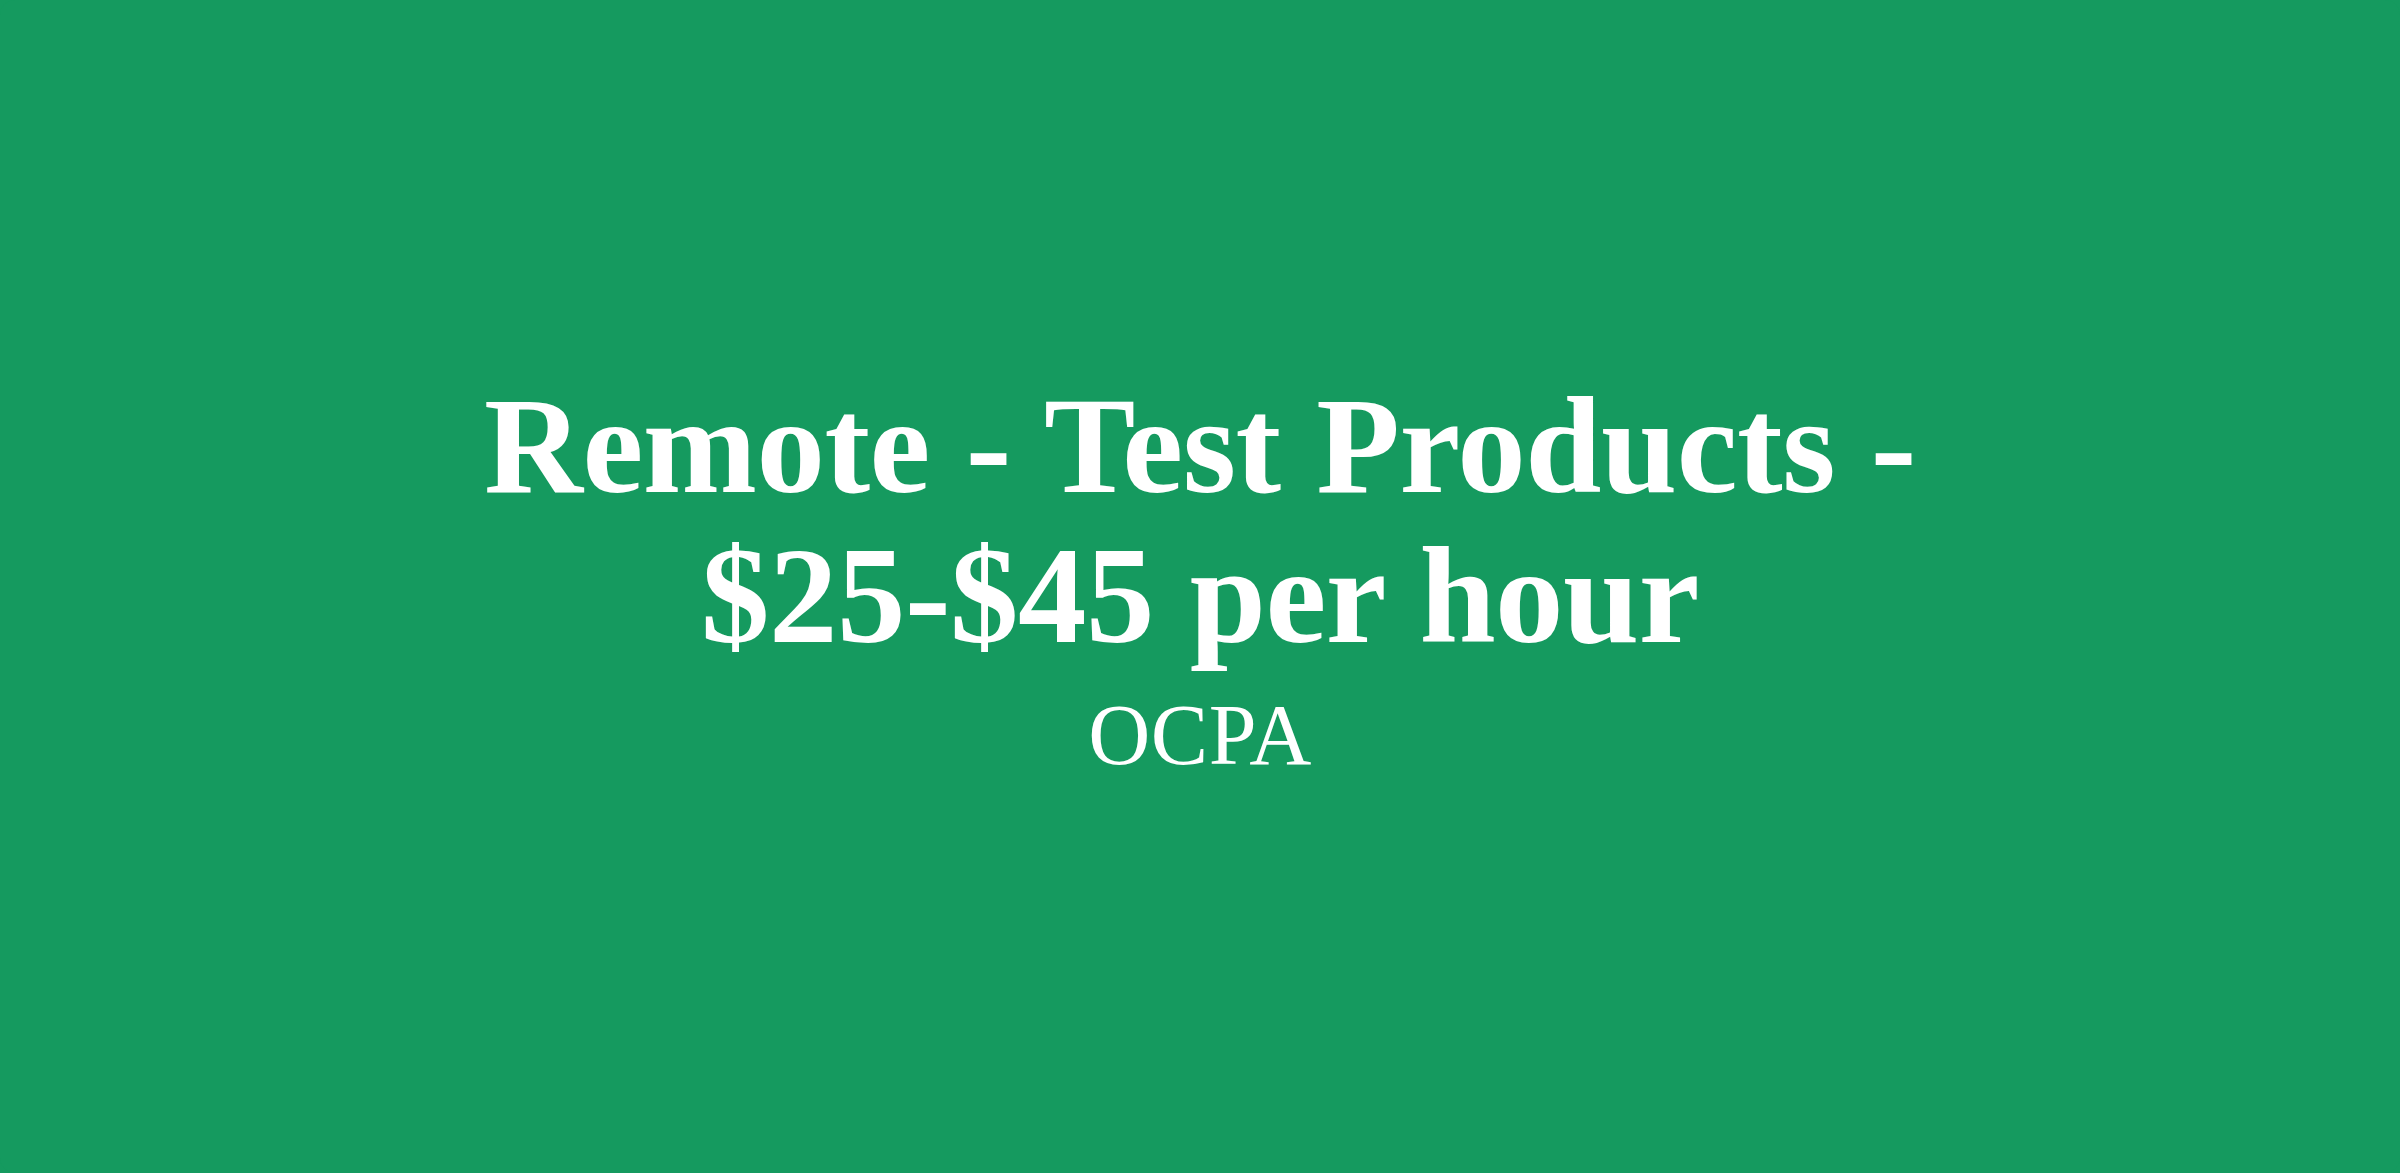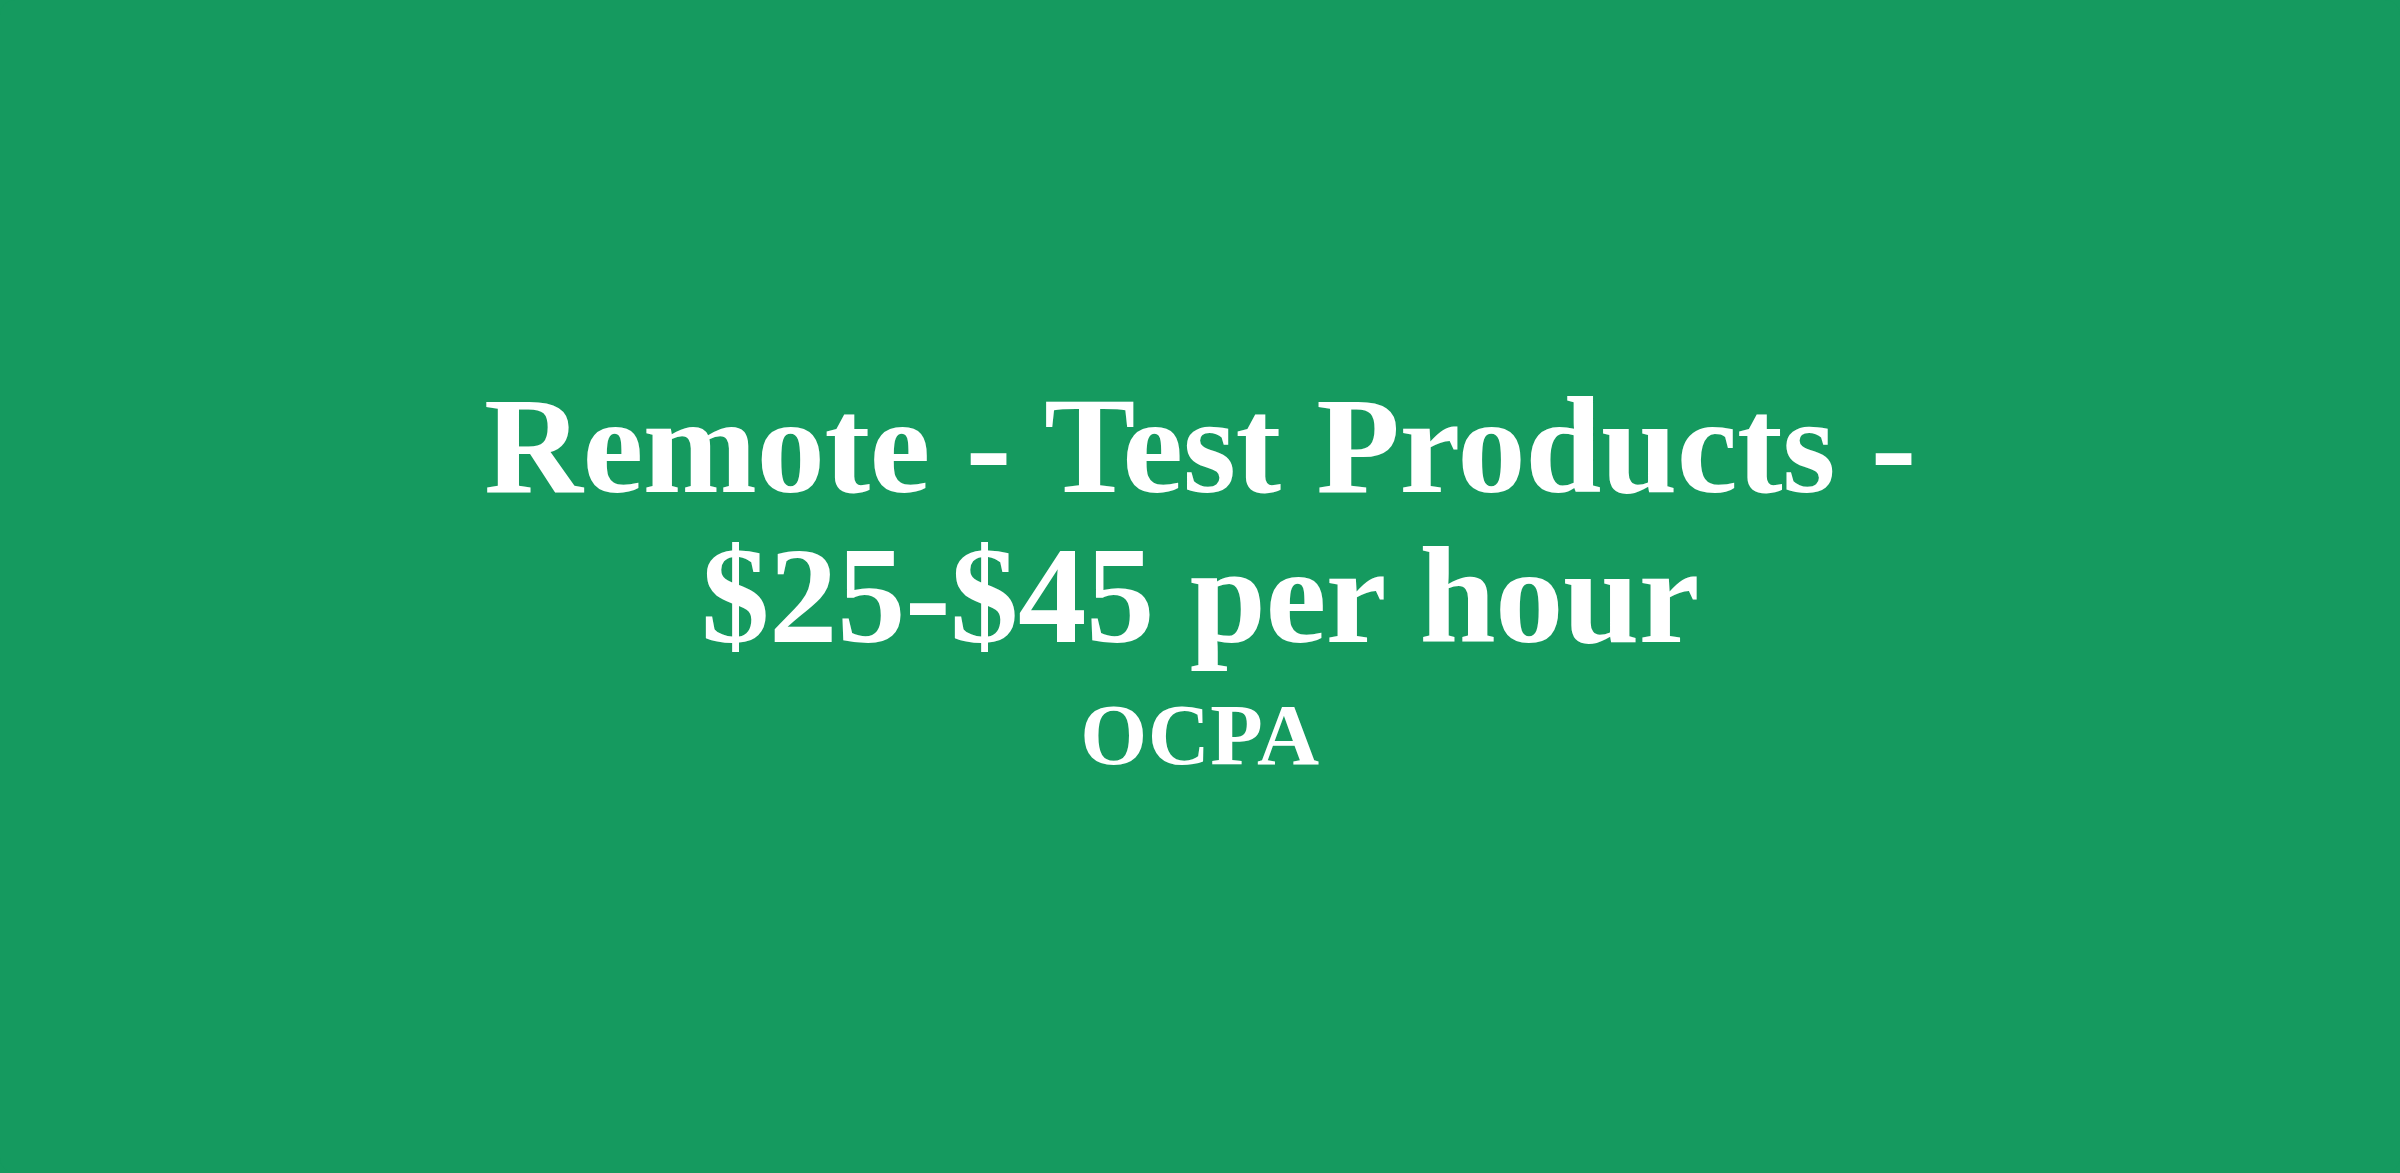--- a/index.html
+++ b/index.html
@@ -53,21 +53,21 @@
   }
 
   .card-subtitle {
     margin: 0;
     padding: 0;
     margin-top: 18px;
     width: 1560px;
     text-align: center;
     color: #FFFFFF;
     font-family: "Liberation Serif", "DejaVu Serif", serif;
-    font-weight: 700;
+    font-weight: 400;
     font-size: 86px;
     line-height: 92px;
     letter-spacing: 0.5px;
     -webkit-font-smoothing: antialiased;
   }
 </style>
 </head>
 <body style="background: rgb(21, 154, 95);">
 
 <div id="share-card" style="background: rgb(21, 154, 95);">

